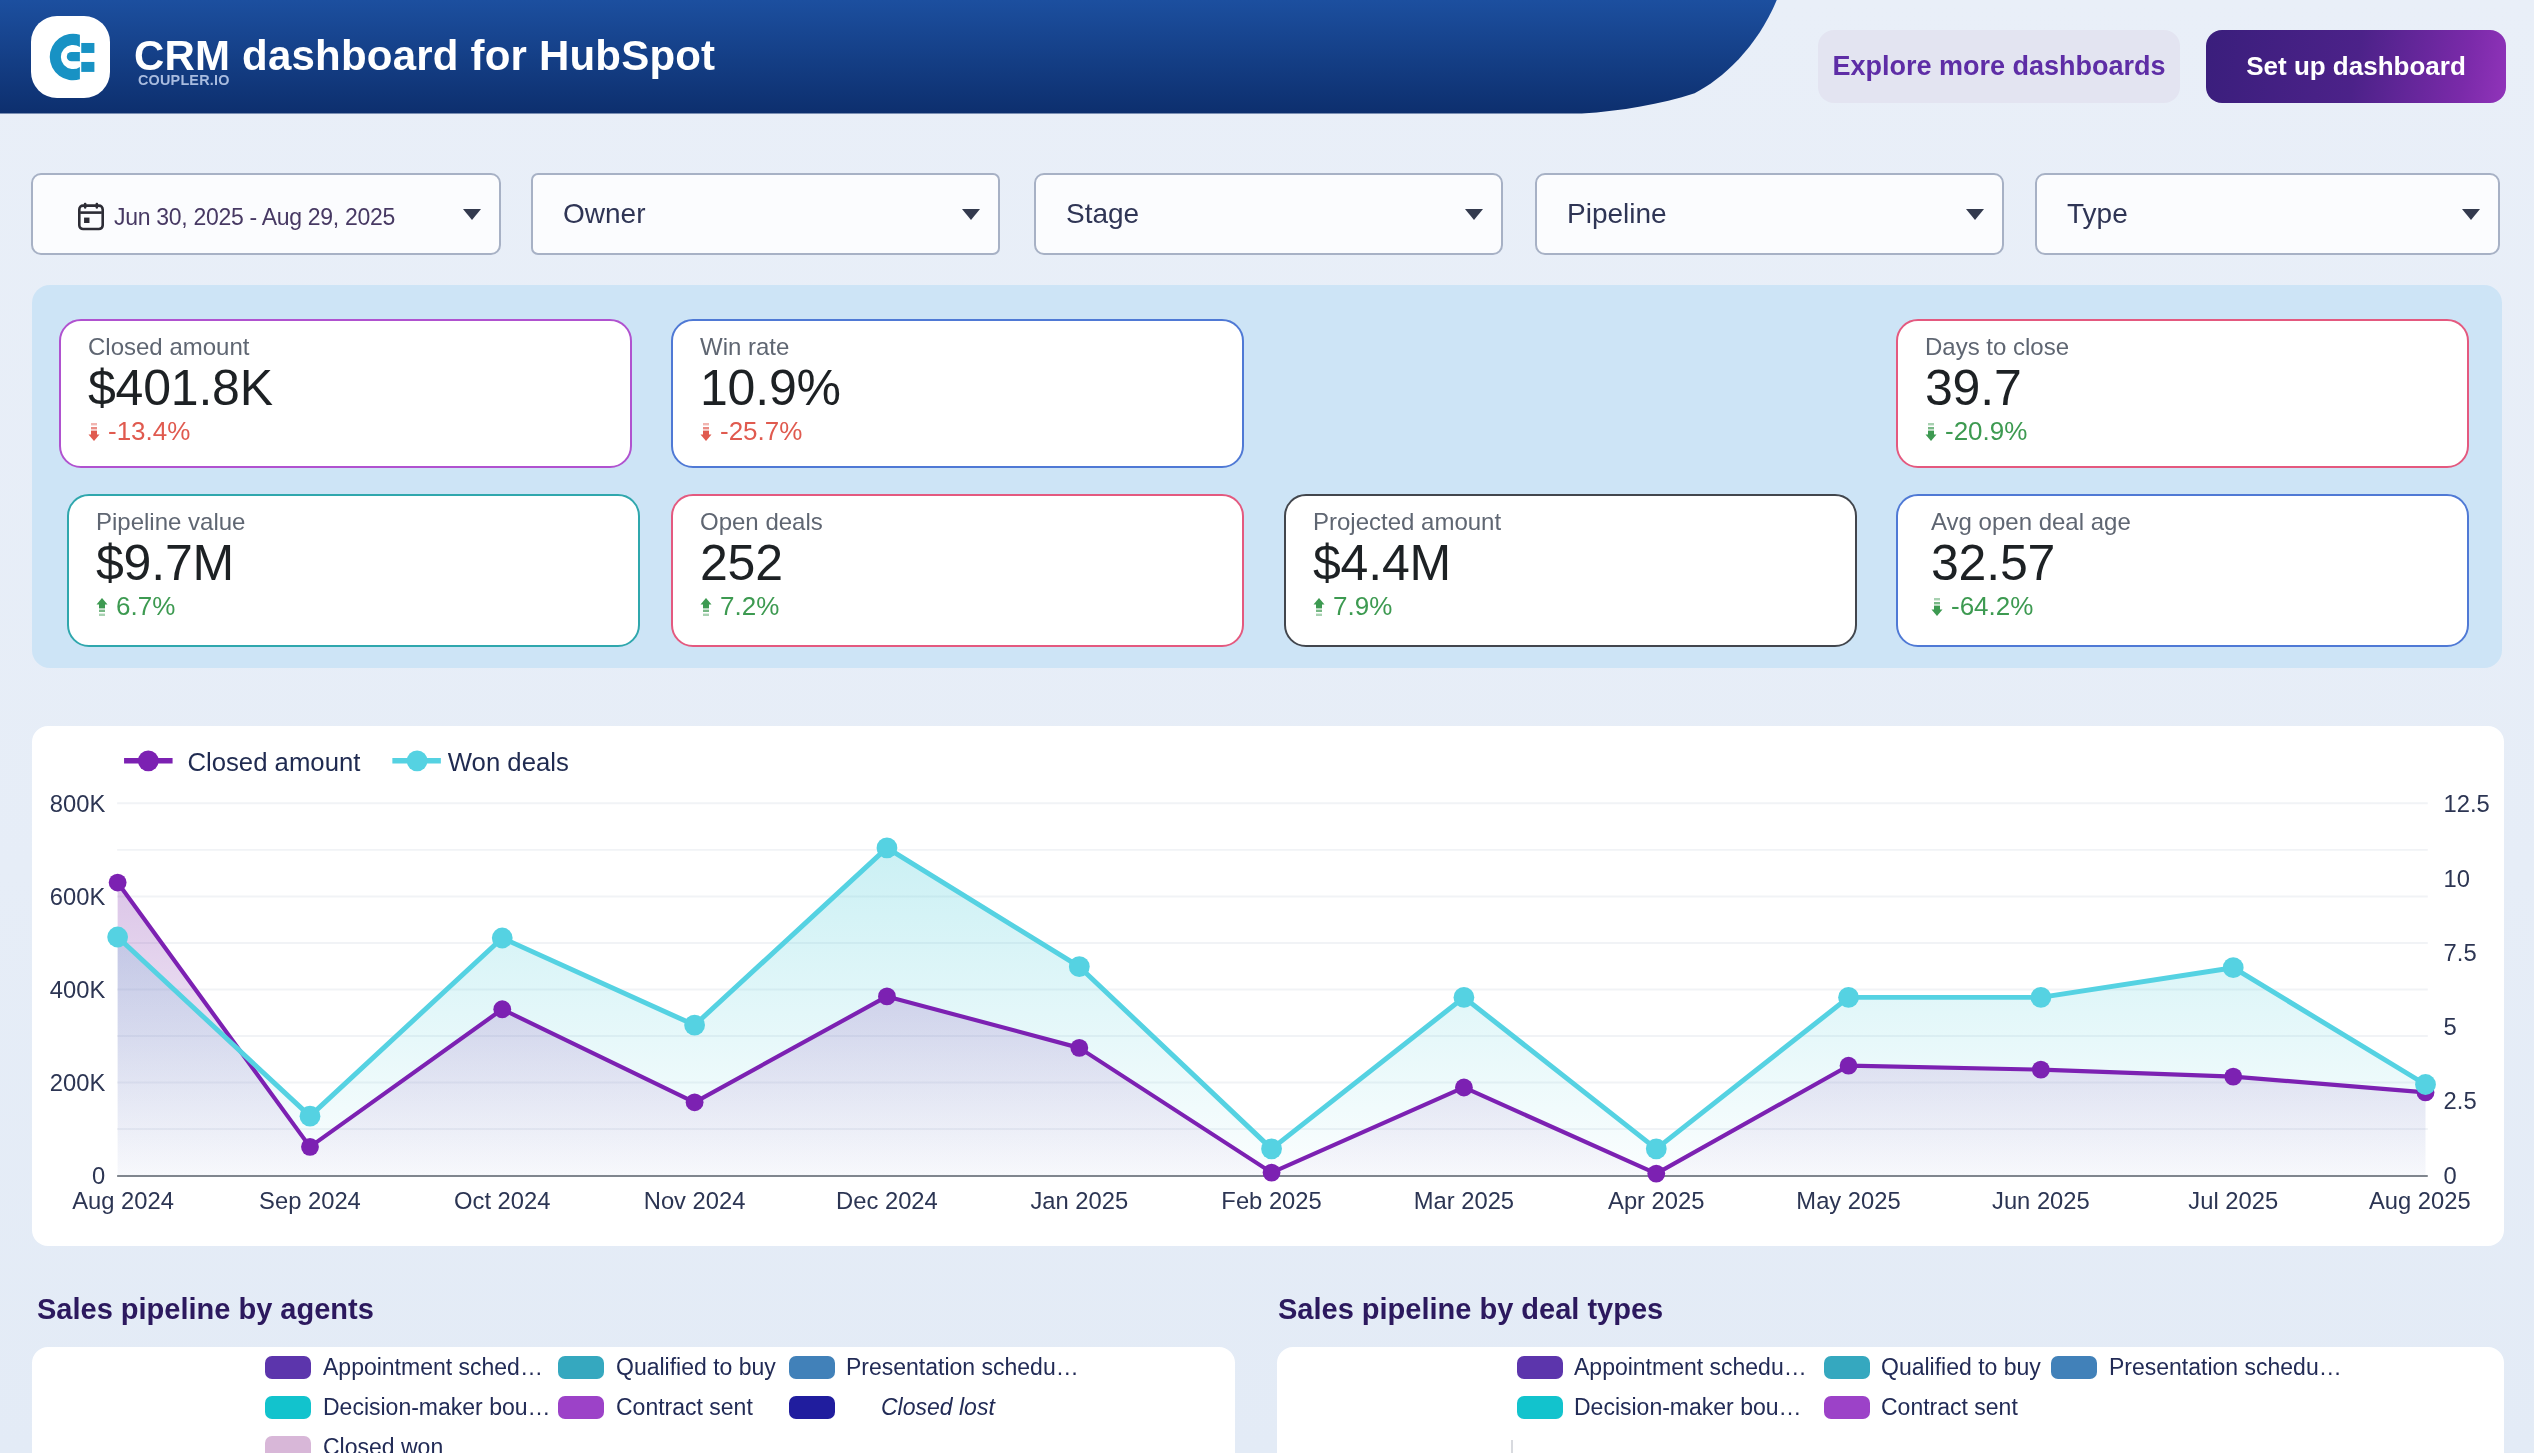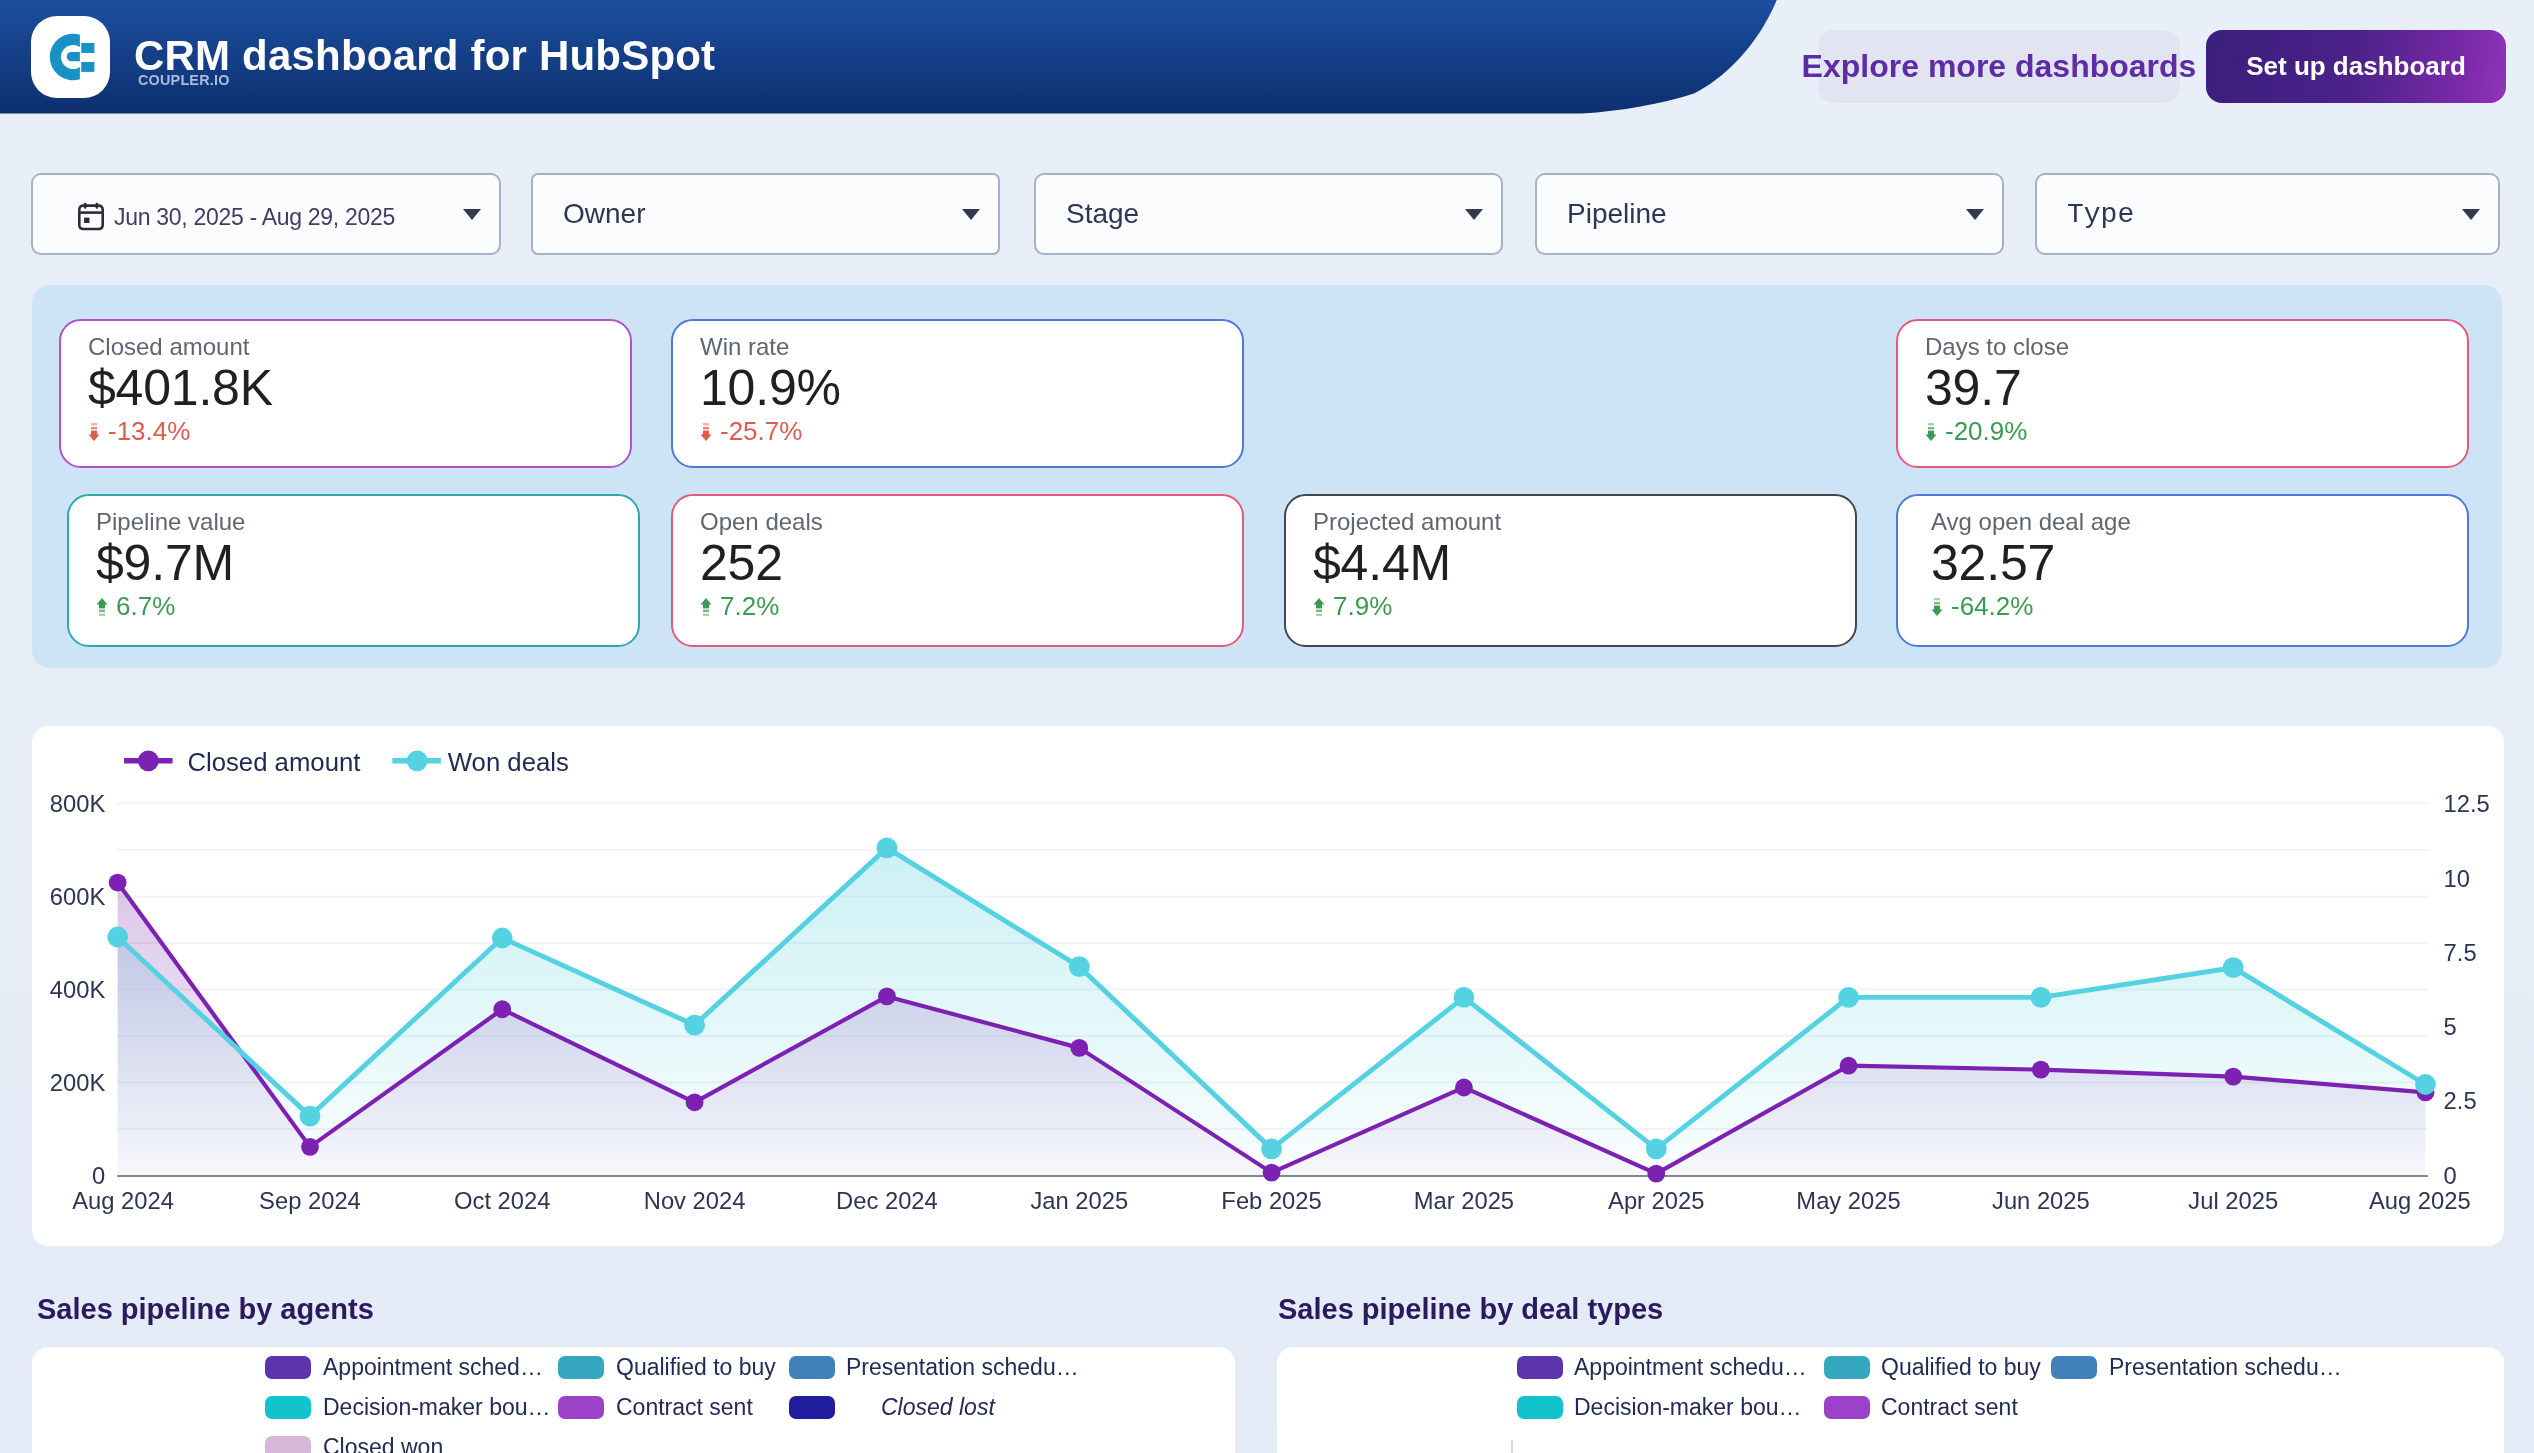--- a/index.html
+++ b/index.html
@@ -7,21 +7,21 @@
   body { font-family:"Liberation Sans", sans-serif;
          background:linear-gradient(180deg,#e9eff8 0%,#e6edf7 60%,#e3ebf6 100%); }
   .abs { position:absolute; }
   #page { position:relative; width:2534px; height:1453px; }
 
   
   #hdrsvg { left:0; top:0; }
   #logo { left:31px; top:16px; width:79px; height:82px; background:#fff; border-radius:26px; }
   #title { left:134px; top:32px; color:#fff; font-size:42px; font-weight:bold; letter-spacing:0.2px; }
   #coupler { left:138px; top:72px; color:#a9bcdf; font-size:14.4px; font-weight:bold; letter-spacing:0.2px; }
-  .btn { top:30px; height:73px; border-radius:16px; font-weight:bold; font-size:32px;
+  .btn { top:30px; height:73px; border-radius:16px; font-weight:bold; font-size:27px;
          display:flex; align-items:center; justify-content:center; white-space:nowrap; }
   #btn1 { left:1818px; width:362px; background:#e3e4f1; color:#5e2da6; }
   #btn2 { left:2206px; width:300px; color:#fff; font-size:26px;
           background:linear-gradient(100deg,#3a1e7c 0%,#4c2289 50%,#7a2aa9 85%,#9134ba 100%); }
 
   
   .fbox { top:173px; height:82px; background:#fbfcfe; border:2px solid #a7b1c5; border-radius:10px; }
   .flabel { position:absolute; top:50%; transform:translateY(-50%); font-size:28px; color:#2f3555; }
   .caret { position:absolute; right:18px; top:50%; margin-top:-5px; width:0; height:0;
            border-left:9px solid transparent; border-right:9px solid transparent;
@@ -96,21 +96,21 @@
       <div class="caret"></div>
     </div>
   <div class="abs fbox" style="left:1034px;width:469px;">
       <div class="flabel" style="left:30px;">Stage</div>
       <div class="caret"></div>
     </div>
   <div class="abs fbox" style="left:1535px;width:469px;">
       <div class="flabel" style="left:30px;">Pipeline</div>
       <div class="caret"></div>
     </div>
-  <div class="abs fbox" style="left:2035px;width:465px;font-family:Liberation Mono, monospace;">
+  <div class="abs fbox" style="left:2035px;width:465px;">
       <div class="flabel" style="left:30px;">Type</div>
       <div class="caret"></div>
     </div>
 
   <div id="kpiwrap" class="abs"></div>
   <div class="abs kcard krow1" style="left:59px;border-color:#b052cf;">
     <div class="klabel">Closed amount</div>
       <div class="kvalue">$401.8K</div>
     <div class="ktrend tneg"><svg width="12" height="18" viewBox="0 0 12 18">
           <g fill="#e05a4f">

